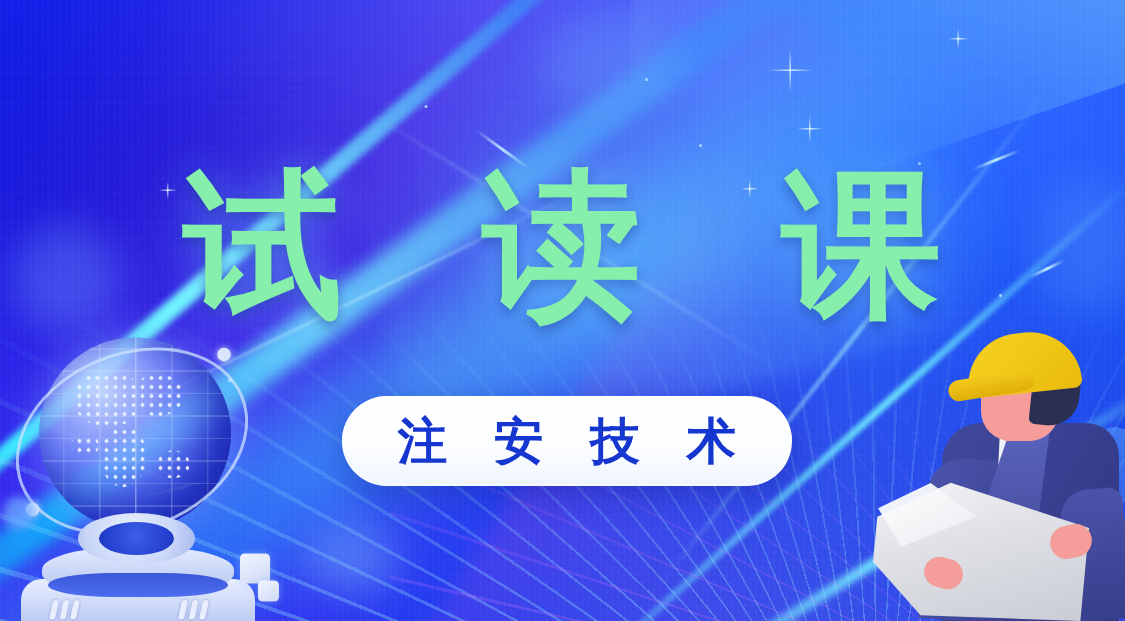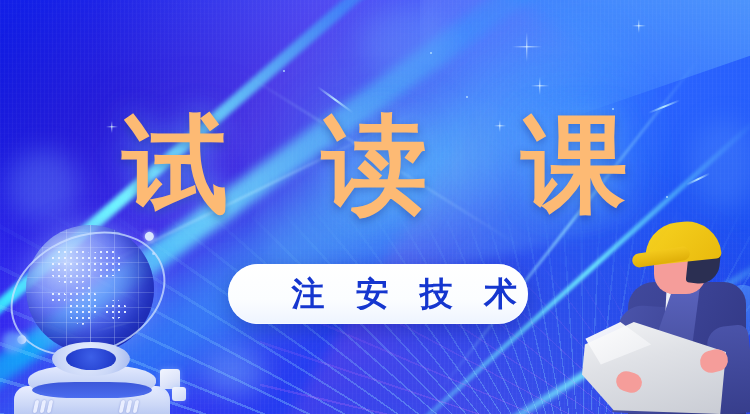--- a/index.html
+++ b/index.html
@@ -242,34 +242,34 @@
     clip-path:polygon(2% 30%,52% 0,96% 40%,24% 76%);opacity:.95;}
   .w-wing{position:absolute;left:148px;top:50px;width:40px;height:58px;border-radius:50% 12% 40% 20%;
     background:linear-gradient(150deg,#5fa8ff,#3b6fe0);opacity:.55;transform:rotate(18deg);}
 
   
   .title{
     position:absolute;left:0;right:0;top:104px;
     text-align:center;
     font-size:106px;line-height:120px;
     font-weight:700;
-    color:#fdba74;
+    color:#86efac;
     letter-spacing:32px;
     text-indent:32px;
     text-shadow:0 0 26px rgba(110,190,255,.55),0 0 60px rgba(60,150,255,.35),0 3px 8px rgba(8,20,120,.45);
     white-space:nowrap;
   }
 
   
   .pill{
     position:absolute;left:228px;top:264px;width:300px;height:60px;
     border-radius:30px;
     background:linear-gradient(180deg,#ffffff 0%,#fbfdff 60%,#eef4ff 100%);
     box-shadow:0 6px 20px rgba(6,20,120,.30),0 0 0 1px rgba(255,255,255,.5) inset;
-    display:flex;align-items:center;justify-content:flex-end;
+    display:flex;align-items:center;justify-content:center;
   }
   .pill-text{
     font-size:33px;font-weight:700;color:#1536cf;
     letter-spacing:11px;text-indent:11px;white-space:nowrap;
   }
 </style>
 </head>
 <body>
 
 <div class="banner">

